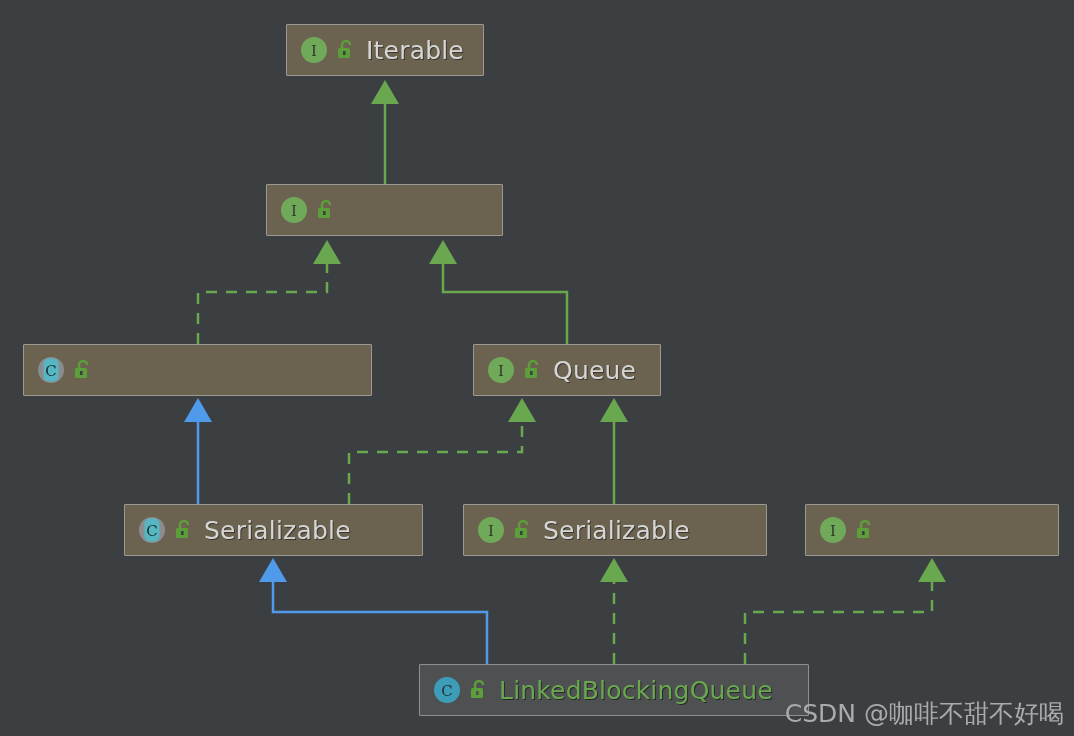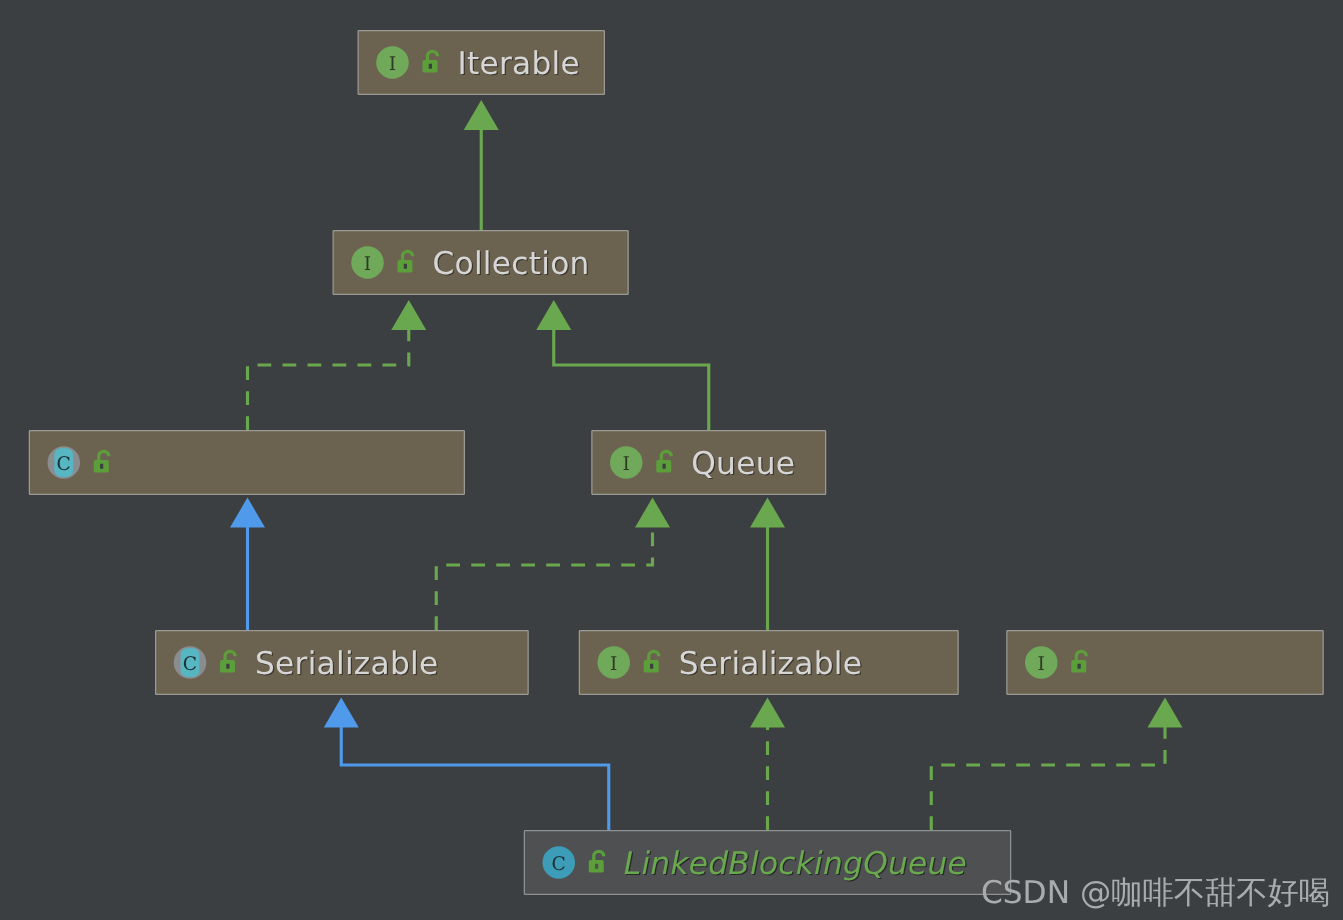--- a/index.html
+++ b/index.html
@@ -41,21 +41,20 @@
     color: #d6d6d6;
     font-size: 25px;
     letter-spacing: 0.2px;
     white-space: nowrap;
     text-shadow: 1px 1px 0 rgba(0,0,0,0.45);
     text-align: right;
   }
   .node.selected .node-label {
     color: #6aa84f;
     text-shadow: 1px 1px 0 rgba(0,0,0,0.5);
-    font-style: italic;
   }
   .icon-wrap {
     display: flex;
     align-items: center;
     flex: 0 0 auto;
   }
   .type-icon {
     width: 30px;
     height: 30px;
     margin-right: 7px;
@@ -154,21 +153,20 @@
         <text x="15" y="21" text-anchor="middle" font-size="15" font-family="DejaVu Serif, serif" fill="#2f3b25">I</text>
       </svg>
     </span>
     <span class="icon-wrap">
       <svg class="lock-icon" viewBox="0 0 20 22">
         <path d="M6 9 V6 a4 4 0 0 1 8 0" fill="none" stroke="#5c9e3a" stroke-width="2.6"></path>
         <rect x="2" y="9" width="12" height="10" rx="1.5" fill="#5c9e3a"></rect>
         <rect x="7" y="12" width="2.6" height="4" fill="#3c3f41"></rect>
       </svg>
     </span>
-    <span class="node-label">Collection</span>
   </div>
 
   <div class="node" style="left:23px; top:344px; width:349px;">
     <span class="icon-wrap">
       <svg class="type-icon" viewBox="0 0 30 30">
         <circle cx="15" cy="15" r="13" fill="#8a8d8f"></circle>
         <rect x="7.5" y="3.5" width="15" height="23" rx="5" fill="#56b6c2"></rect>
         <text x="15" y="21" text-anchor="middle" font-size="15" font-family="DejaVu Serif, serif" fill="#1d3033">C</text>
       </svg>
     </span>

